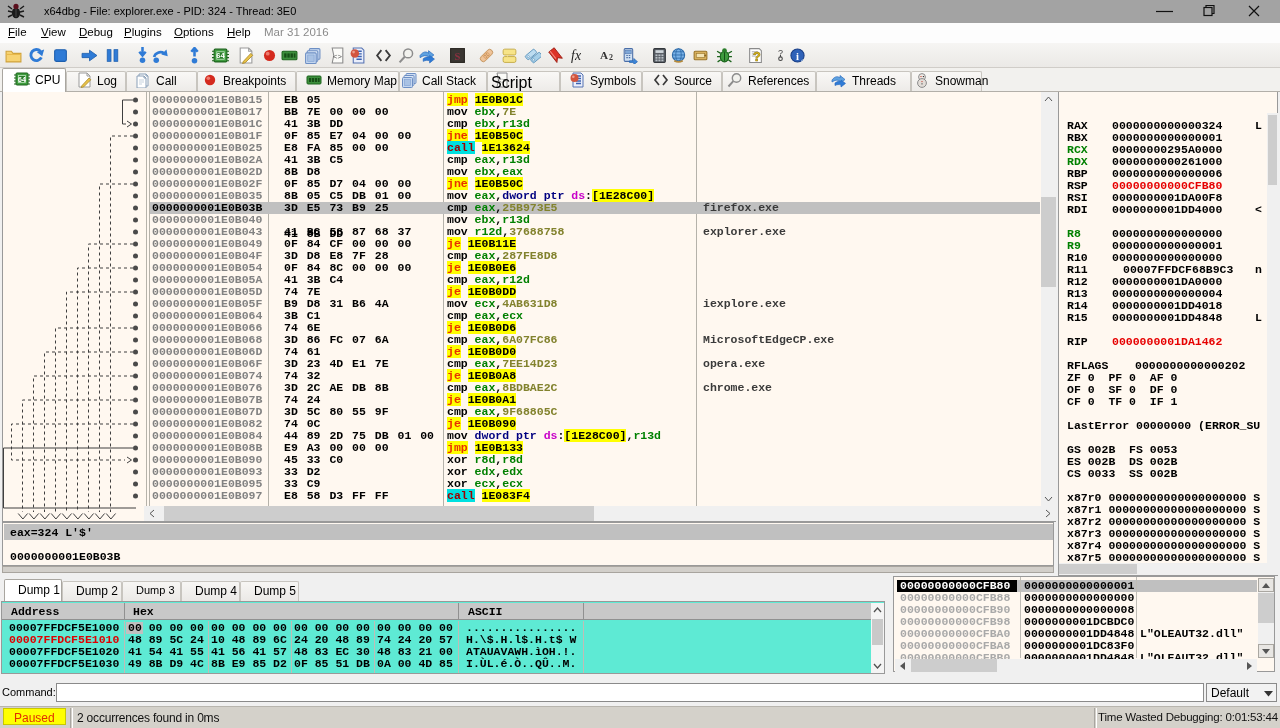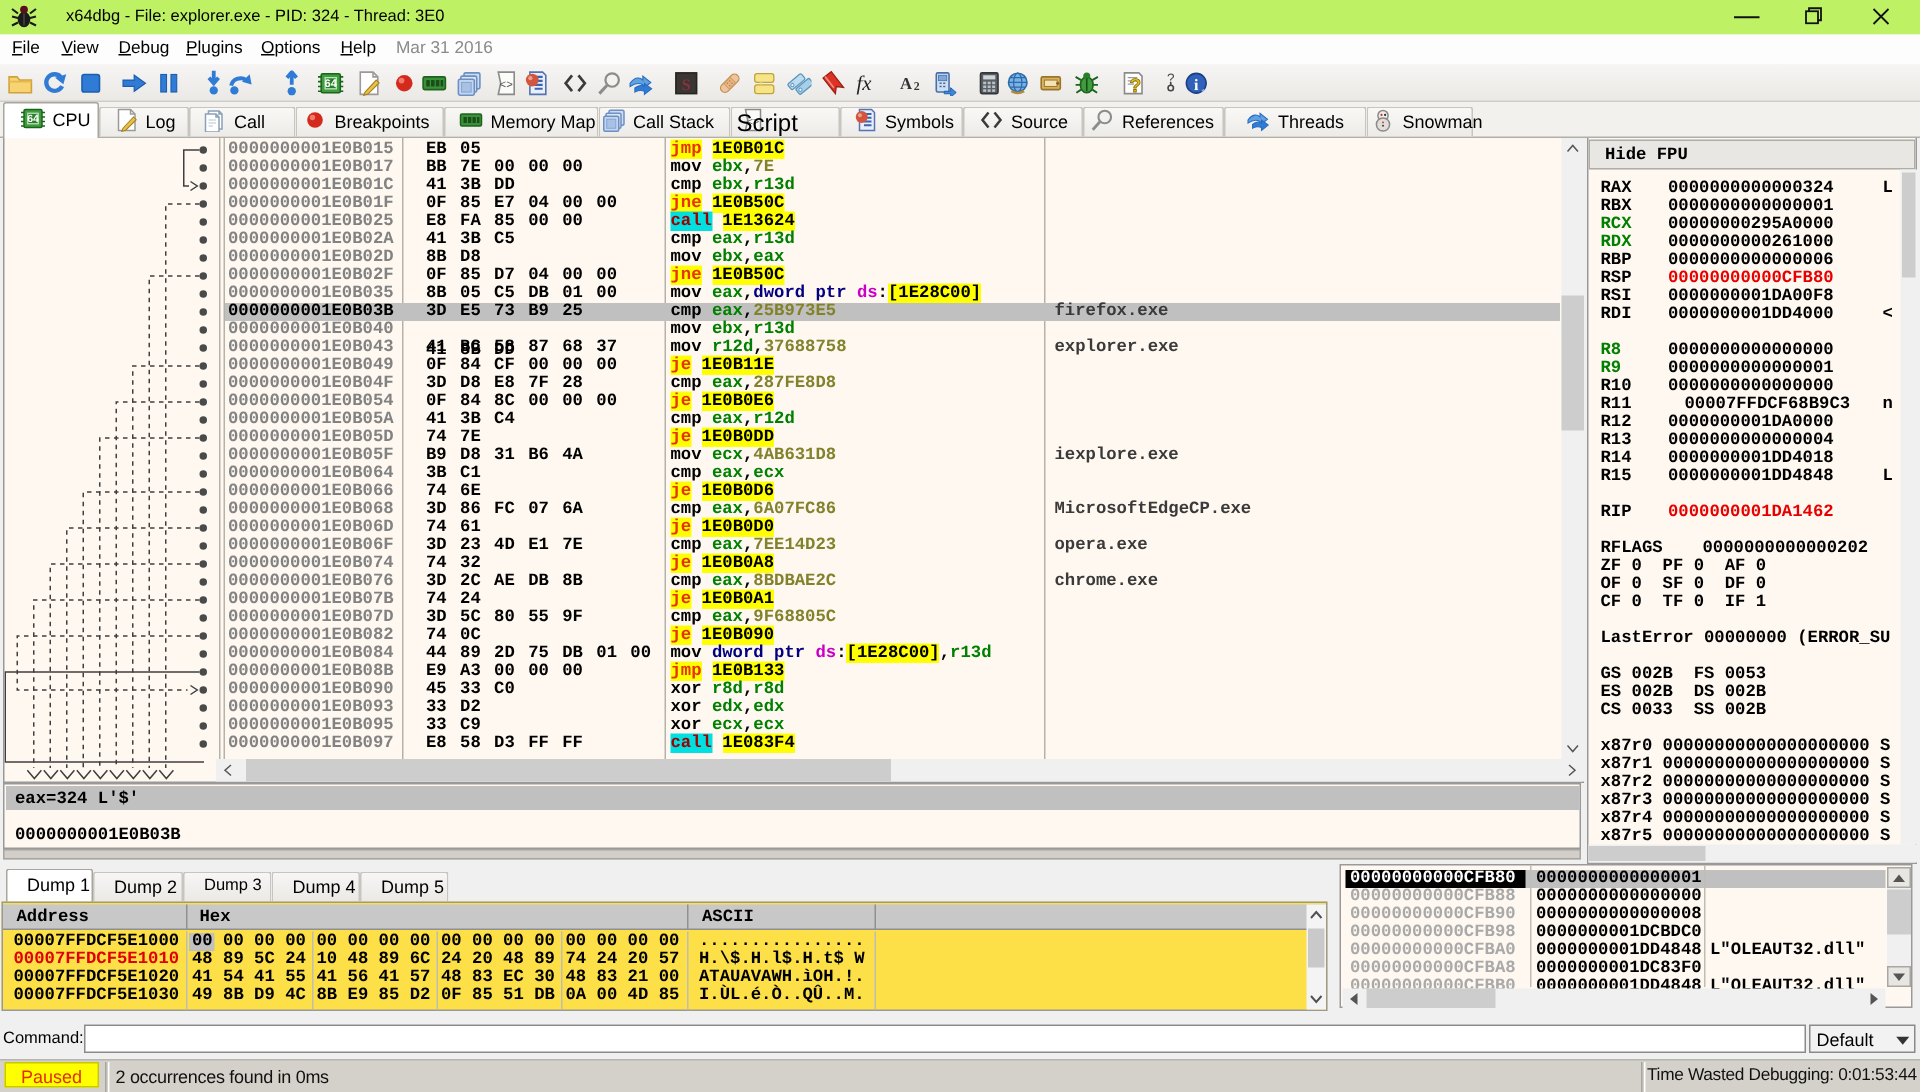--- a/index.html
+++ b/index.html
@@ -6,21 +6,21 @@
 .abs{position:absolute}
 .mono{font-family:"Liberation Mono",monospace;font-size:11.5px;line-height:12px;white-space:pre;font-weight:bold}
 .r{color:#008000}.i{color:#82822d}.n{color:#000080}.s{color:#c800c8}
 .jy{color:#e83200;background:#ffff00}.ty{color:#000;background:#ffff00}
 .cc{color:#a00000;background:#00e0e0}
 .gray{color:#828282}
 .rr{color:#e60000}
 .tsep{position:absolute;background:#c9c6c0;width:1px;top:47px;height:18px}
 </style></head><body>
 
-<div class="abs" style="left:0;top:0;width:1280px;height:23px;background:#bef264">
+<div class="abs" style="left:0;top:0;width:1280px;height:23px;background:#a3a3a3">
 <svg class="abs" style="left:7px;top:3px" width="18" height="17" viewBox="0 0 18 17">
       <ellipse cx="9" cy="10" rx="4.2" ry="5.2" fill="#1a1a1a"></ellipse>
       <circle cx="9" cy="3.4" r="2.6" fill="#5a0f1d"></circle>
       <path d="M5 6 L1 3 M5 9 L1 8 M5 12 L1 14 M13 6 L17 3 M13 9 L17 8 M13 12 L17 14" stroke="#1a1a1a" stroke-width="1.4" fill="none"></path>
       <path d="M9 6 v8" stroke="#444" stroke-width="1"></path>
     </svg>
 <div class="abs" style="left:44px;top:5px;font-size:11px;color:#000">x64dbg - File: explorer.exe - PID: 324 - Thread: 3E0</div>
 <svg class="abs" style="left:1142px;top:0" width="138" height="23" viewBox="0 0 138 23">
       <path d="M14 11.5 h17" stroke="#111" stroke-width="1.2"></path>
       <rect x="62" y="7.5" width="8" height="8" fill="none" stroke="#111" stroke-width="1.2"></rect>
@@ -506,23 +506,20 @@
       </svg>
     </div>
 </div>
 <div class="abs" style="left:2px;top:522px;width:1052px;height:44px;background:#fff8f0;border:1px solid #999">
 <div class="abs" style="left:1px;top:1px;width:1049px;height:16px;background:#c0c0c0"></div>
 <div class="abs mono" style="left:7px;top:4px">eax=324 L'$'</div>
 <div class="abs mono" style="left:7px;top:28px">0000000001E0B03B</div>
 </div>
 <div class="abs" style="left:2px;top:566px;width:1052px;height:7px;background:#d2cfca;border:1px solid #a8a49e"></div>
 <div class="abs" style="left:1058px;top:92px;width:220px;height:484px;background:#fff8f0;border:1px solid #999;border-top:none">
-<div class="abs" style="left:0px;top:1px;width:218px;height:20px;background:#e8e7e4;border:1px solid #b0ada7">
-      <div class="abs mono" style="left:10px;top:4px">Hide FPU</div>
-    </div>
 <div class="abs" style="left:0;top:21px;width:208px;height:450px;overflow:hidden">
 <div class="abs mono" style="left:8px;top:7px">RAX</div>
 <div class="abs mono" style="left:53px;top:7px">0000000000000324</div>
 <div class="abs mono" style="left:196px;top:7px">L</div>
 <div class="abs mono" style="left:8px;top:19px">RBX</div>
 <div class="abs mono" style="left:53px;top:19px">0000000000000001</div>
 <div class="abs mono" style="left:8px;top:31px"><span class="r">RCX</span></div>
 <div class="abs mono" style="left:53px;top:31px">00000000295A0000</div>
 <div class="abs mono" style="left:8px;top:43px"><span class="r">RDX</span></div>
 <div class="abs mono" style="left:53px;top:43px">0000000000261000</div>
@@ -582,21 +579,21 @@
 <div class="abs" style="left:4px;top:3px;width:58px;height:23px;background:#fff;border:1px solid #a9a6a0;border-bottom:none;border-radius:2px 2px 0 0"></div>
 <div class="abs" style="left:18px;top:7px;font-size:12px">Dump 1</div>
 <div class="abs" style="left:62px;top:5px;width:60px;height:20px;background:linear-gradient(#f7f6f4,#ebe9e6);border:1px solid #c8c5bf;border-bottom:none;border-radius:2px 2px 0 0"></div>
 <div class="abs" style="left:76px;top:8px;font-size:12px">Dump 2</div>
 <div class="abs" style="left:122px;top:5px;width:59px;height:20px;background:linear-gradient(#f7f6f4,#ebe9e6);border:1px solid #c8c5bf;border-bottom:none;border-radius:2px 2px 0 0"></div>
 <div class="abs" style="left:136px;top:8px;font-size:11px">Dump 3</div>
 <div class="abs" style="left:181px;top:5px;width:59px;height:20px;background:linear-gradient(#f7f6f4,#ebe9e6);border:1px solid #c8c5bf;border-bottom:none;border-radius:2px 2px 0 0"></div>
 <div class="abs" style="left:195px;top:8px;font-size:12px">Dump 4</div>
 <div class="abs" style="left:240px;top:5px;width:59px;height:20px;background:linear-gradient(#f7f6f4,#ebe9e6);border:1px solid #c8c5bf;border-bottom:none;border-radius:2px 2px 0 0"></div>
 <div class="abs" style="left:254px;top:8px;font-size:12px">Dump 5</div>
-<div class="abs" style="left:1px;top:25px;width:884px;height:73px;background:#fde047;border:1px solid #999">
+<div class="abs" style="left:1px;top:25px;width:884px;height:73px;background:#5eead4;border:1px solid #999">
 <div class="abs" style="left:0;top:1px;width:882px;height:17px;background:#c8c8c8;border-bottom:1px solid #909090">
         <div class="abs mono" style="left:9px;top:3px">Address</div>
         <div class="abs mono" style="left:131px;top:3px">Hex</div>
         <div class="abs mono" style="left:466px;top:3px">ASCII</div>
         <div class="abs" style="left:122px;top:0;width:1px;height:17px;background:#909090"></div>
         <div class="abs" style="left:456px;top:0;width:1px;height:17px;background:#909090"></div>
         <div class="abs" style="left:581px;top:0;width:1px;height:17px;background:#909090"></div>
       </div>
 <div class="abs" style="left:122px;top:19px;width:1px;height:52px;background:#c0bdb6"></div>
 <div class="abs" style="left:206px;top:19px;width:1px;height:52px;background:#c0bdb6"></div>

